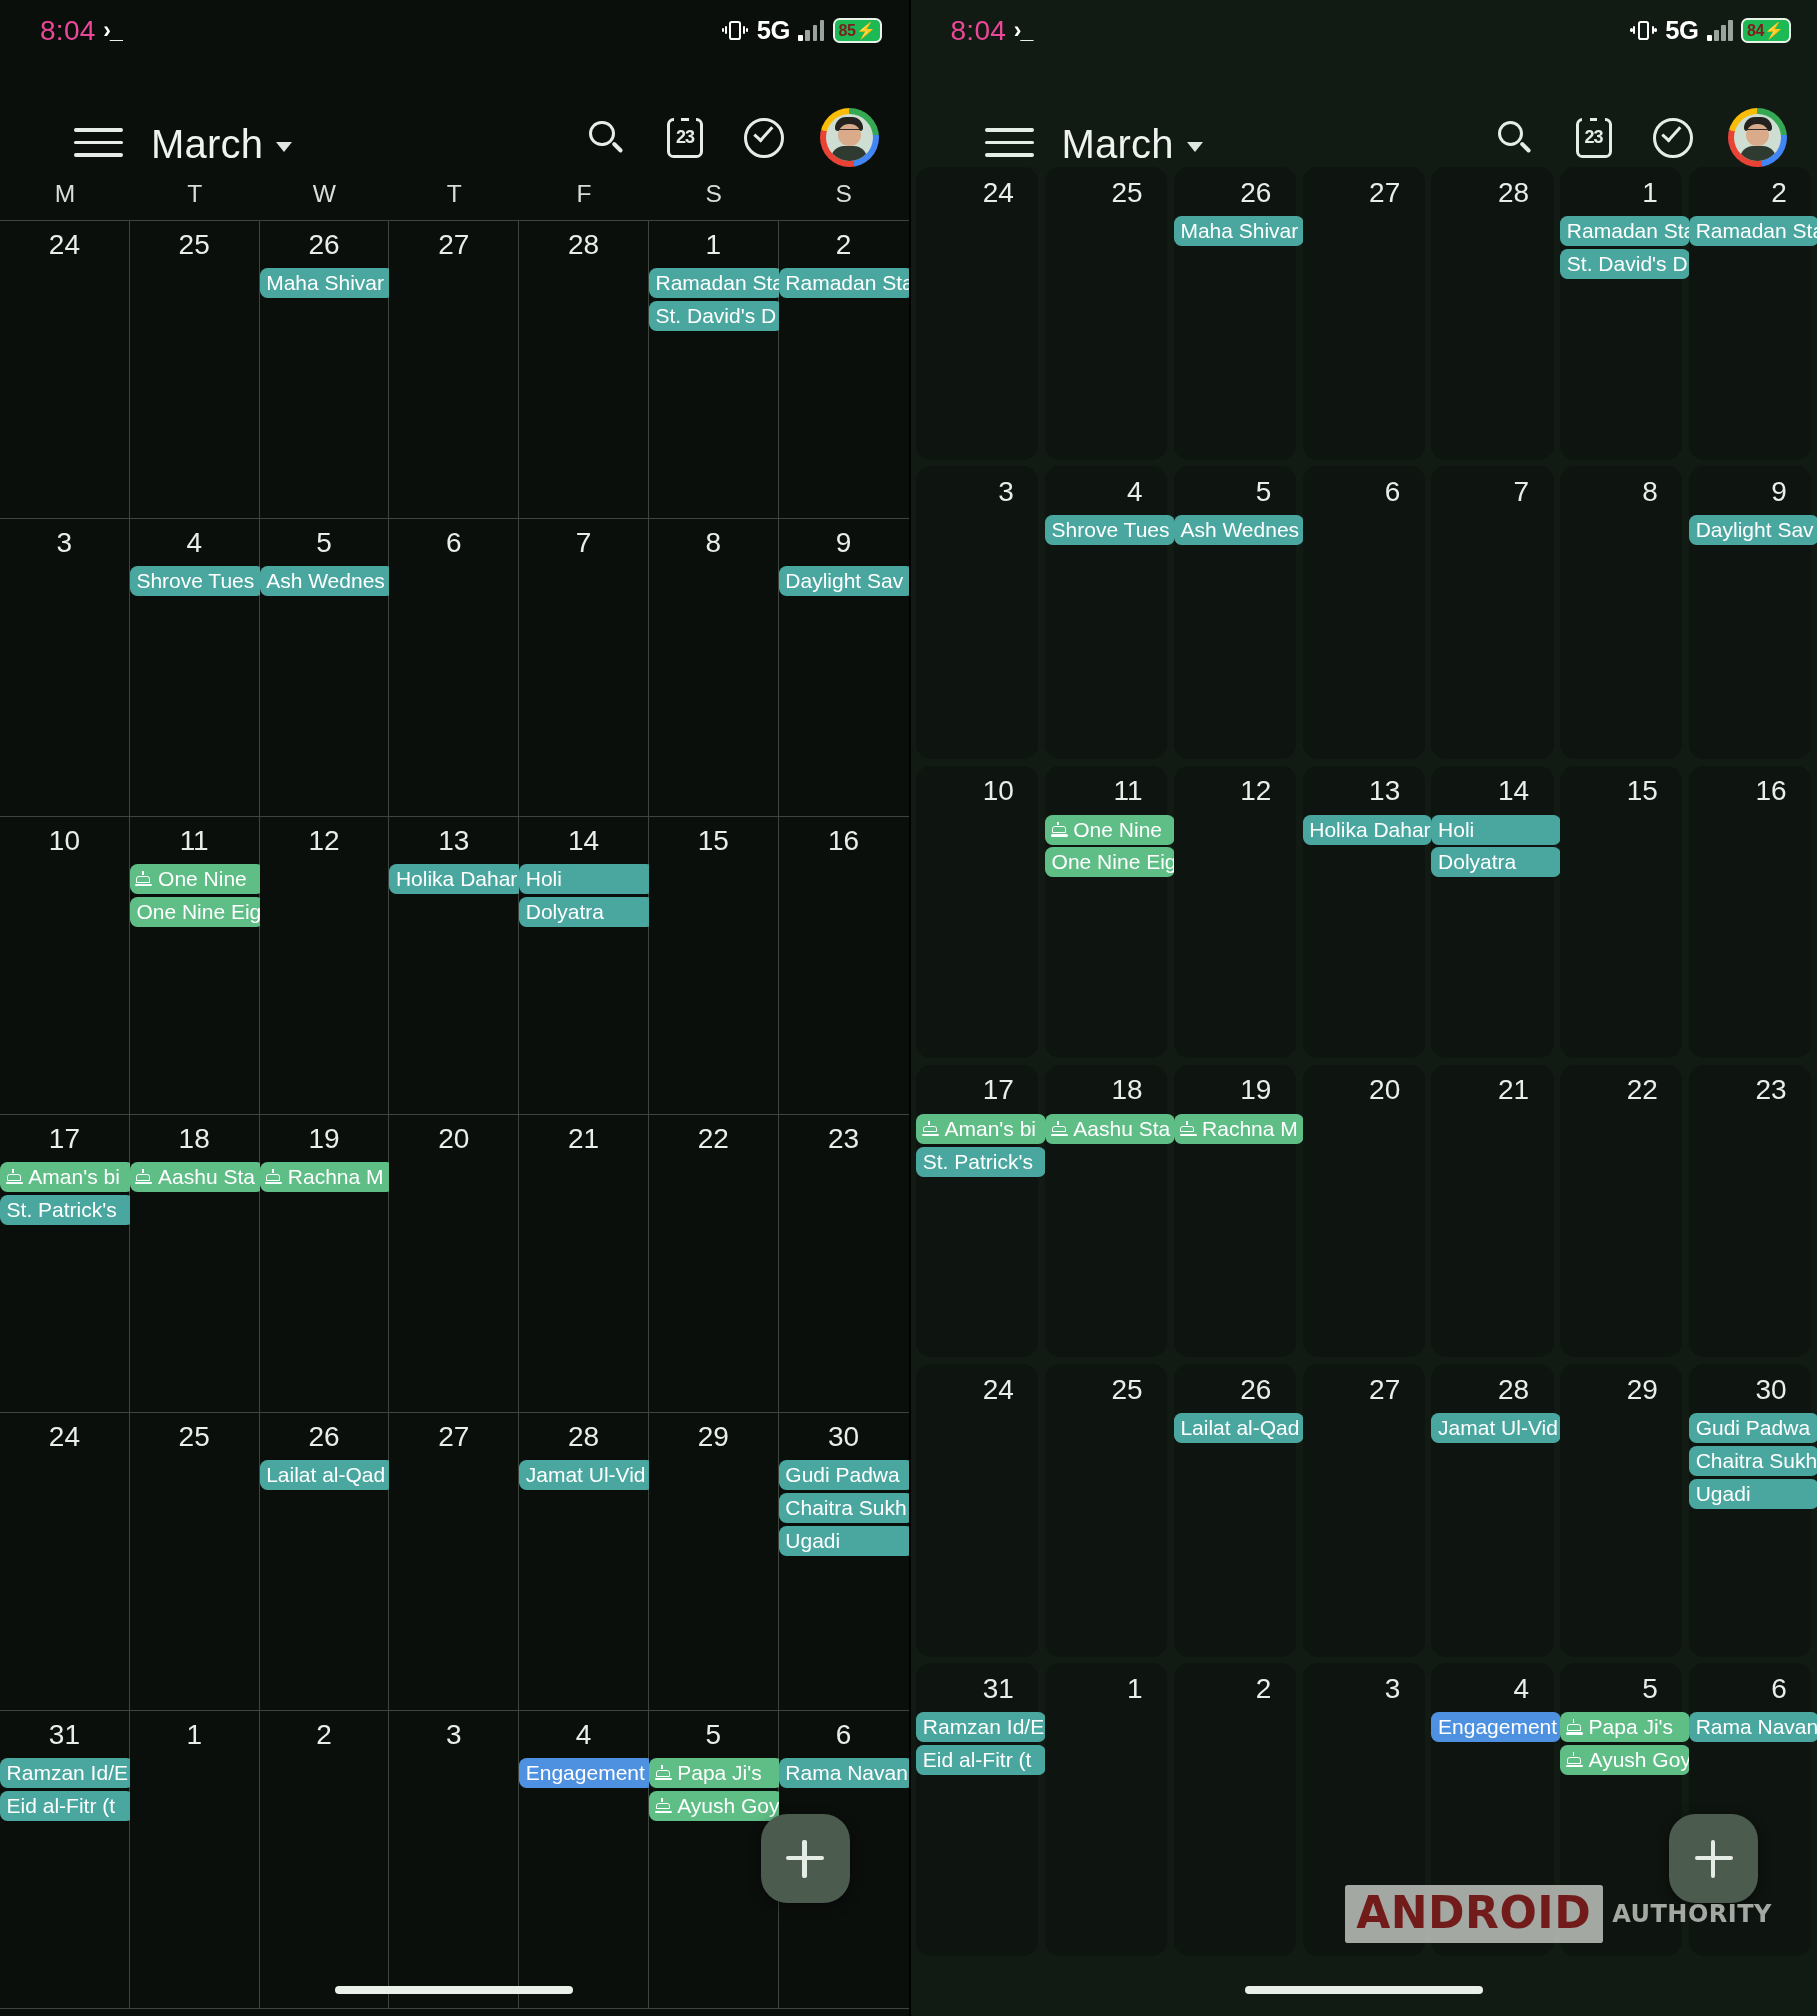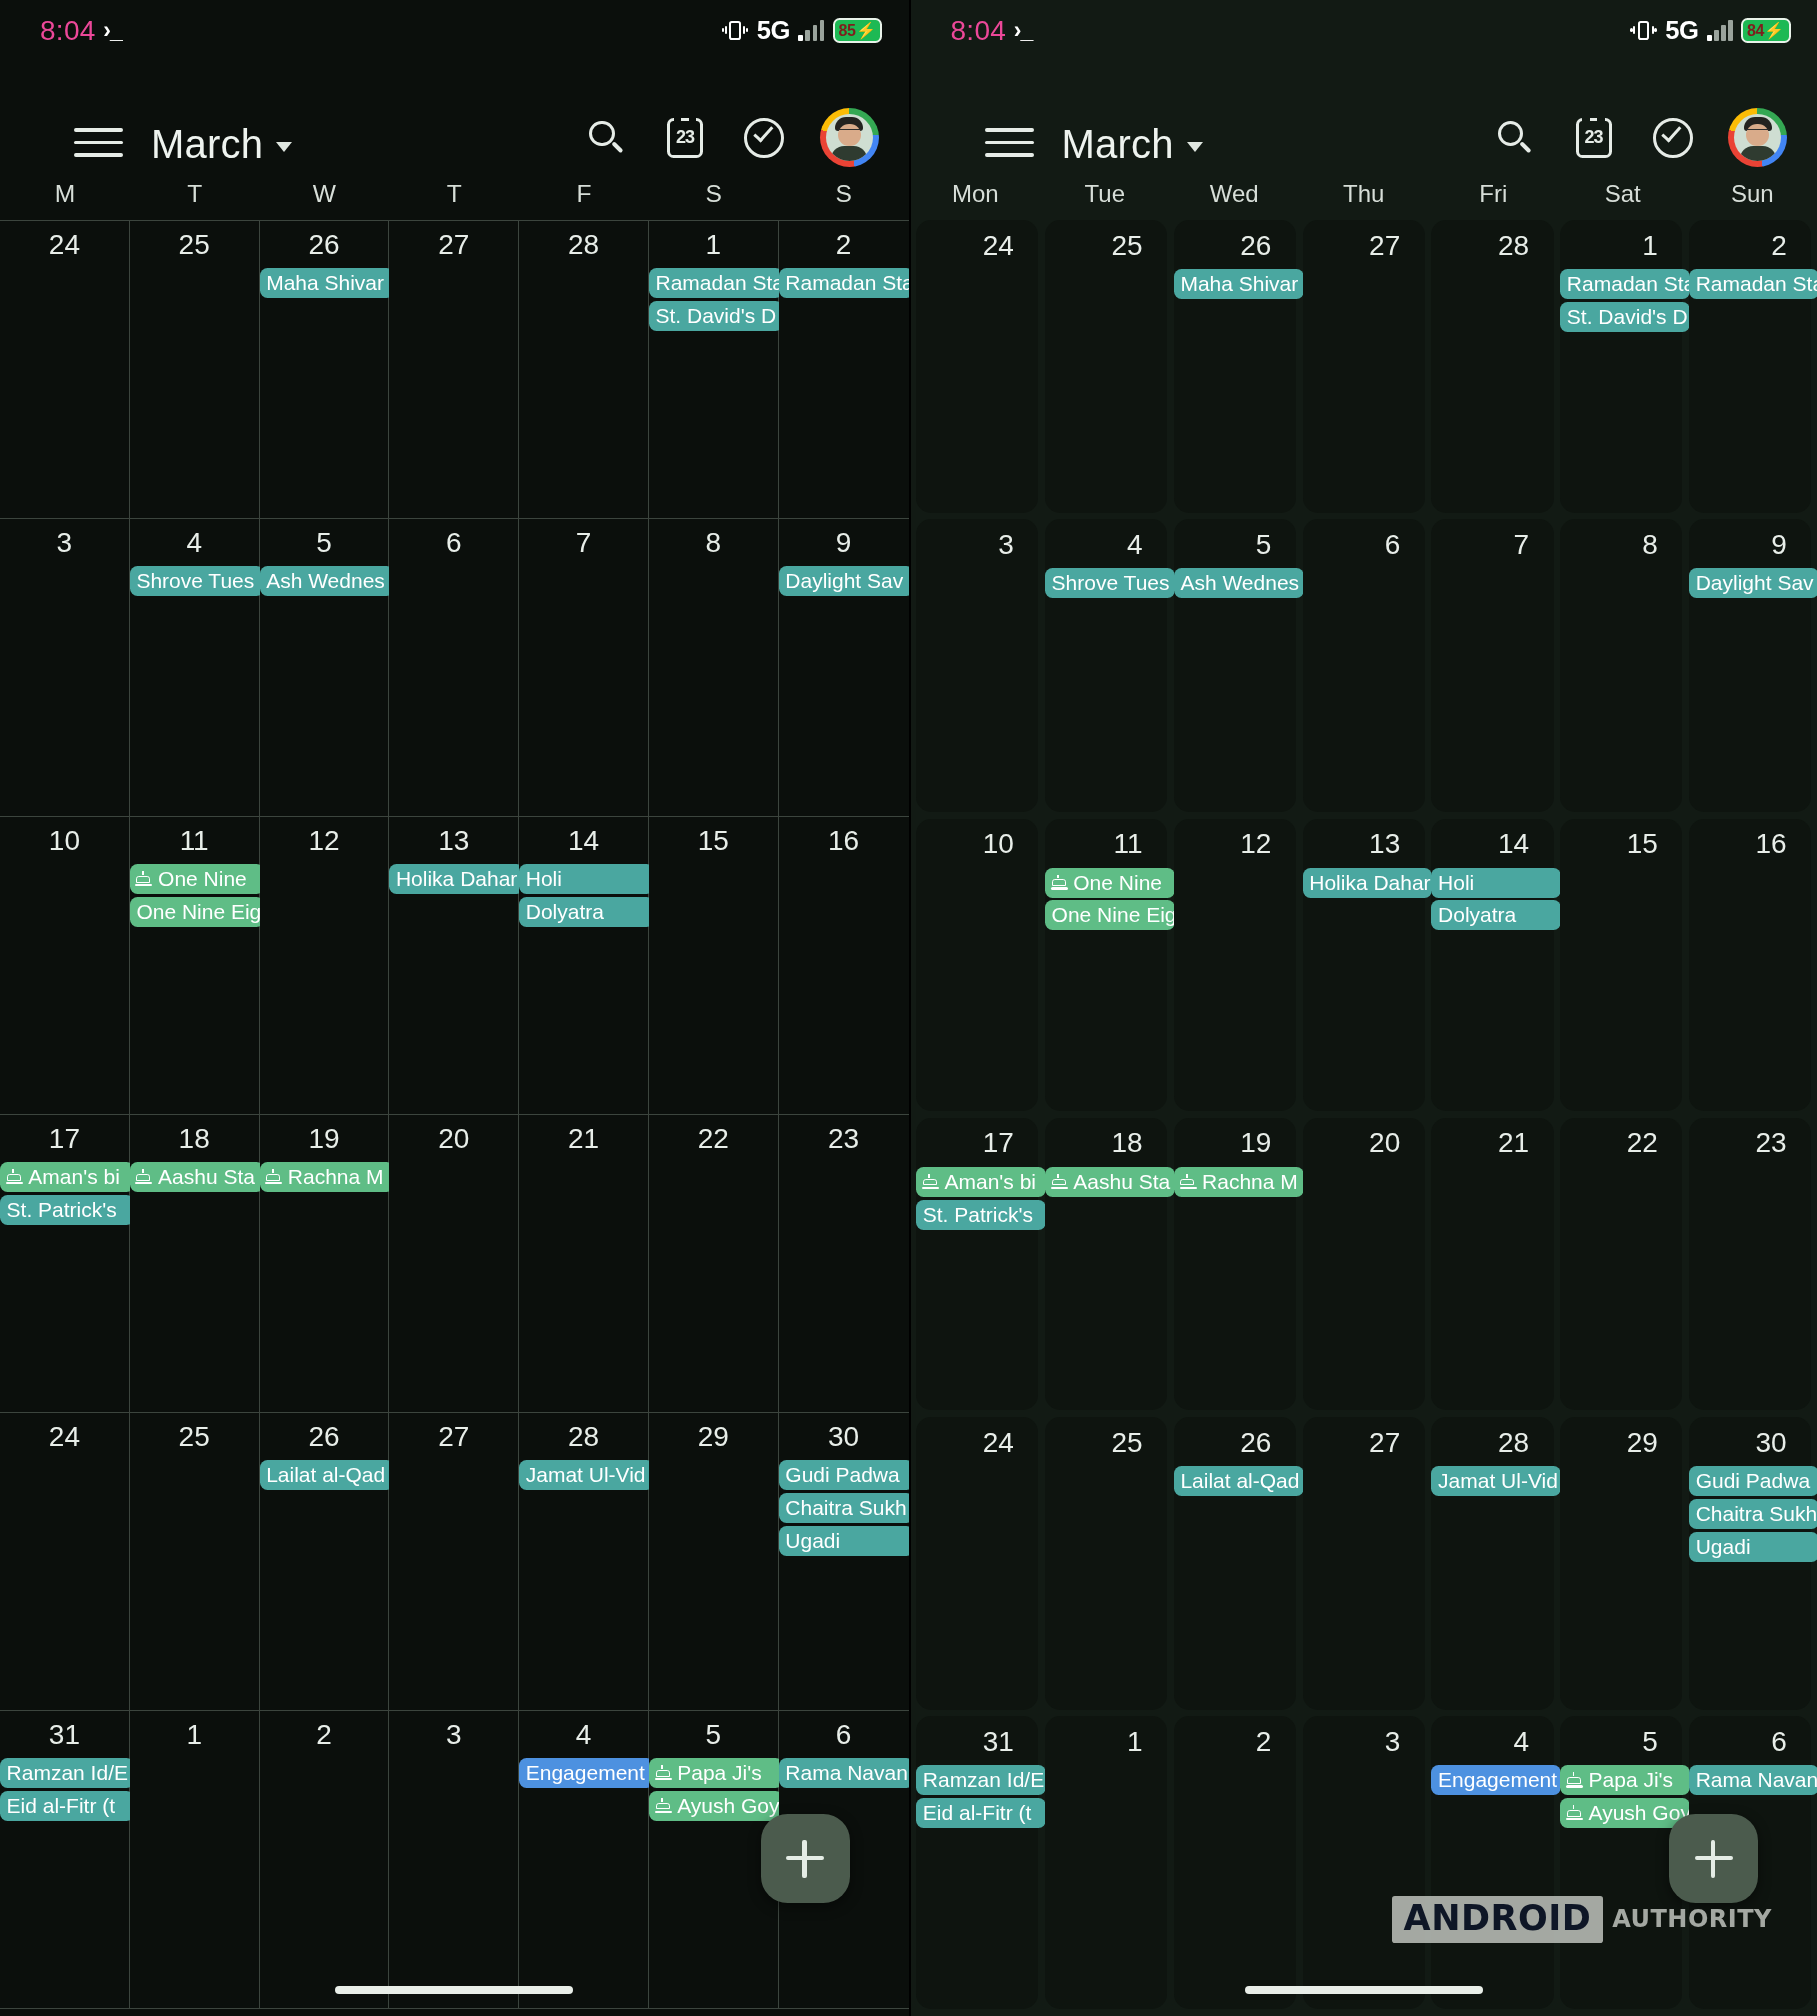--- a/index.html
+++ b/index.html
@@ -148,21 +148,21 @@
   .gesture {
     position:absolute; bottom:23px; left:50%; transform:translateX(-50%);
     width:238px; height:8.5px; background:#e9efe9; border-radius:5.7px; z-index:7;
   }
 
   
   .watermark {
     position:absolute; right:45px; bottom:74px; display:flex; align-items:center;
     gap:9.5px; z-index:8; opacity:.88;
   }
-  .wm-a { background:#b9bdb7; color:#0f172a; font-size:35px; font-weight:800;
+  .wm-a { background:#b9bdb7; color:#7f1d1d; font-size:44px; font-weight:800;
           letter-spacing:0.5px; padding:2.8px 11.4px 4.7px; border-radius:2.8px;
           font-family:"DejaVu Sans", sans-serif; }
   .wm-b { color:#b9bdb7; font-size:24px; font-weight:800; letter-spacing:0.5px;
           font-family:"DejaVu Sans", sans-serif; }
 </style>
 </head>
 <body>
 
 <div class="stage">
 
@@ -609,29 +609,20 @@
           <span class="face">
             <span class="hair"></span>
               <span class="skin"></span>
               <span class="glass"></span>
               <span class="body2"></span>
           </span>
         </div>
       </div>
     </div>
 
-    <div class="weekdays" id="wd-right">
-        <div class="wd">Mon</div>
-        <div class="wd">Tue</div>
-        <div class="wd">Wed</div>
-        <div class="wd">Thu</div>
-        <div class="wd">Fri</div>
-        <div class="wd">Sat</div>
-        <div class="wd">Sun</div>
-      </div>
     <div class="grid" id="grid-right">
         <div class="cell">
           <div class="daynum">24</div>
           <div class="events"></div>
         </div>
         <div class="cell">
           <div class="daynum">25</div>
           <div class="events"></div>
         </div>
         <div class="cell">

